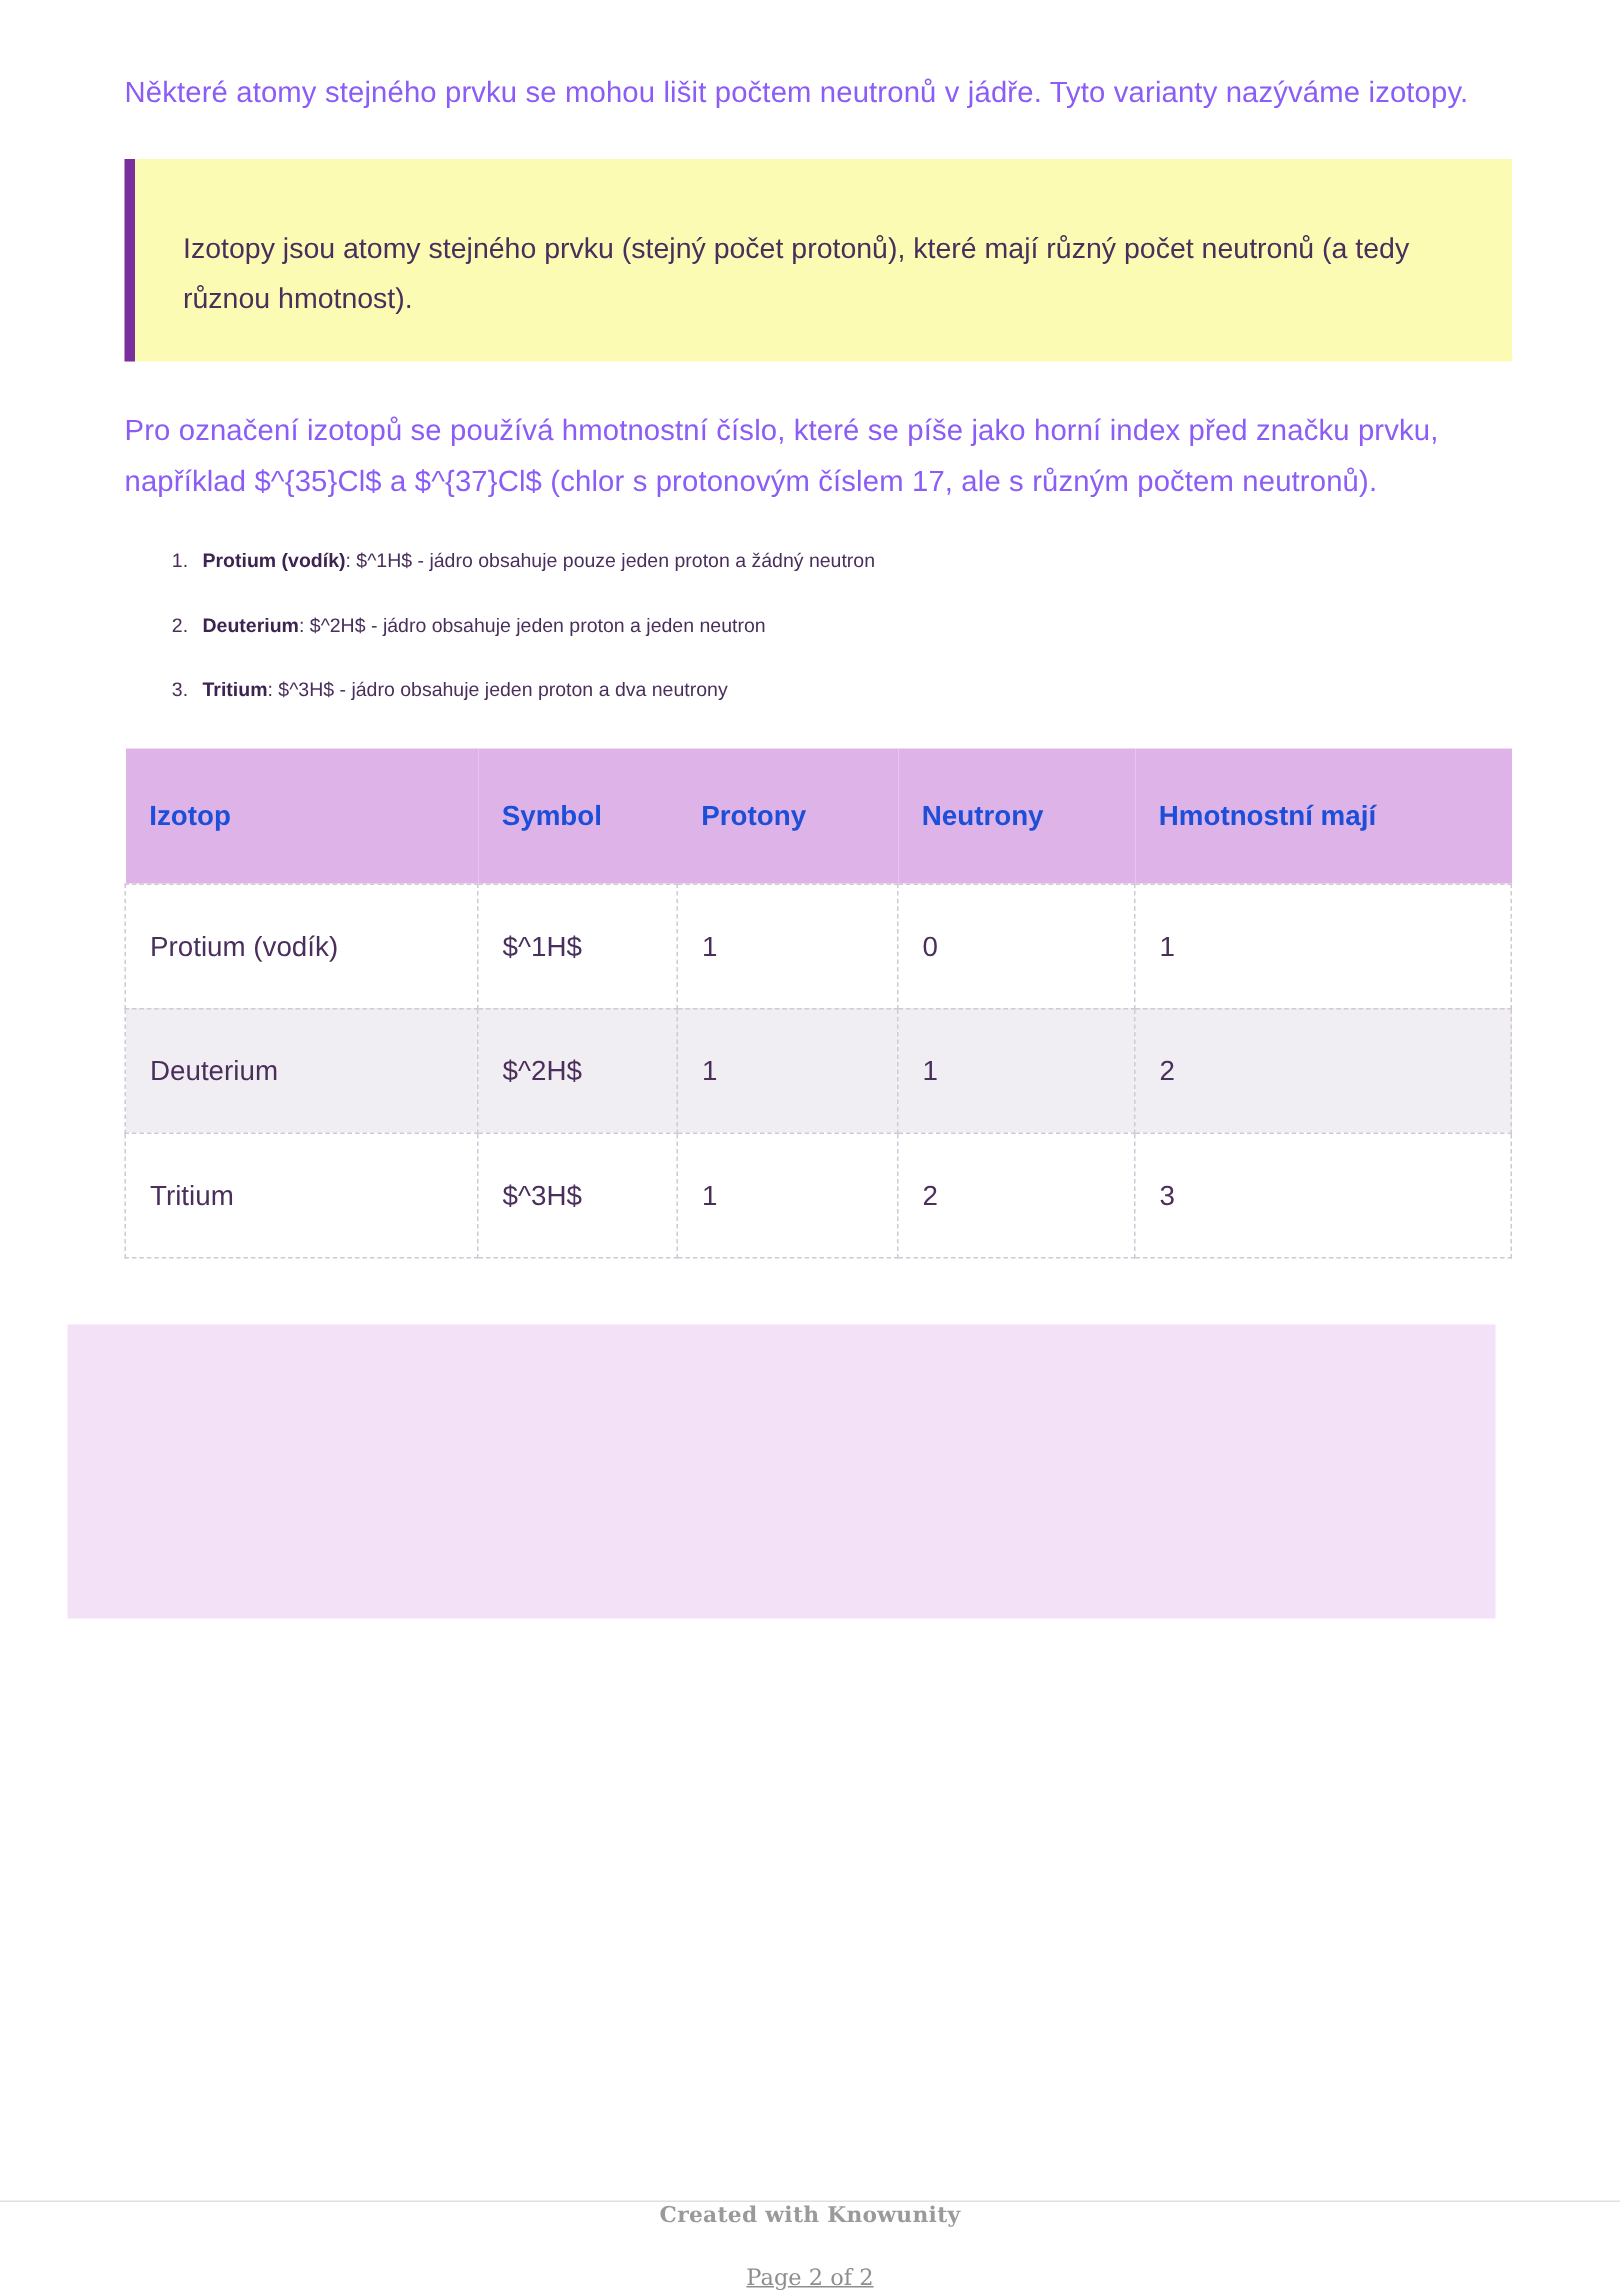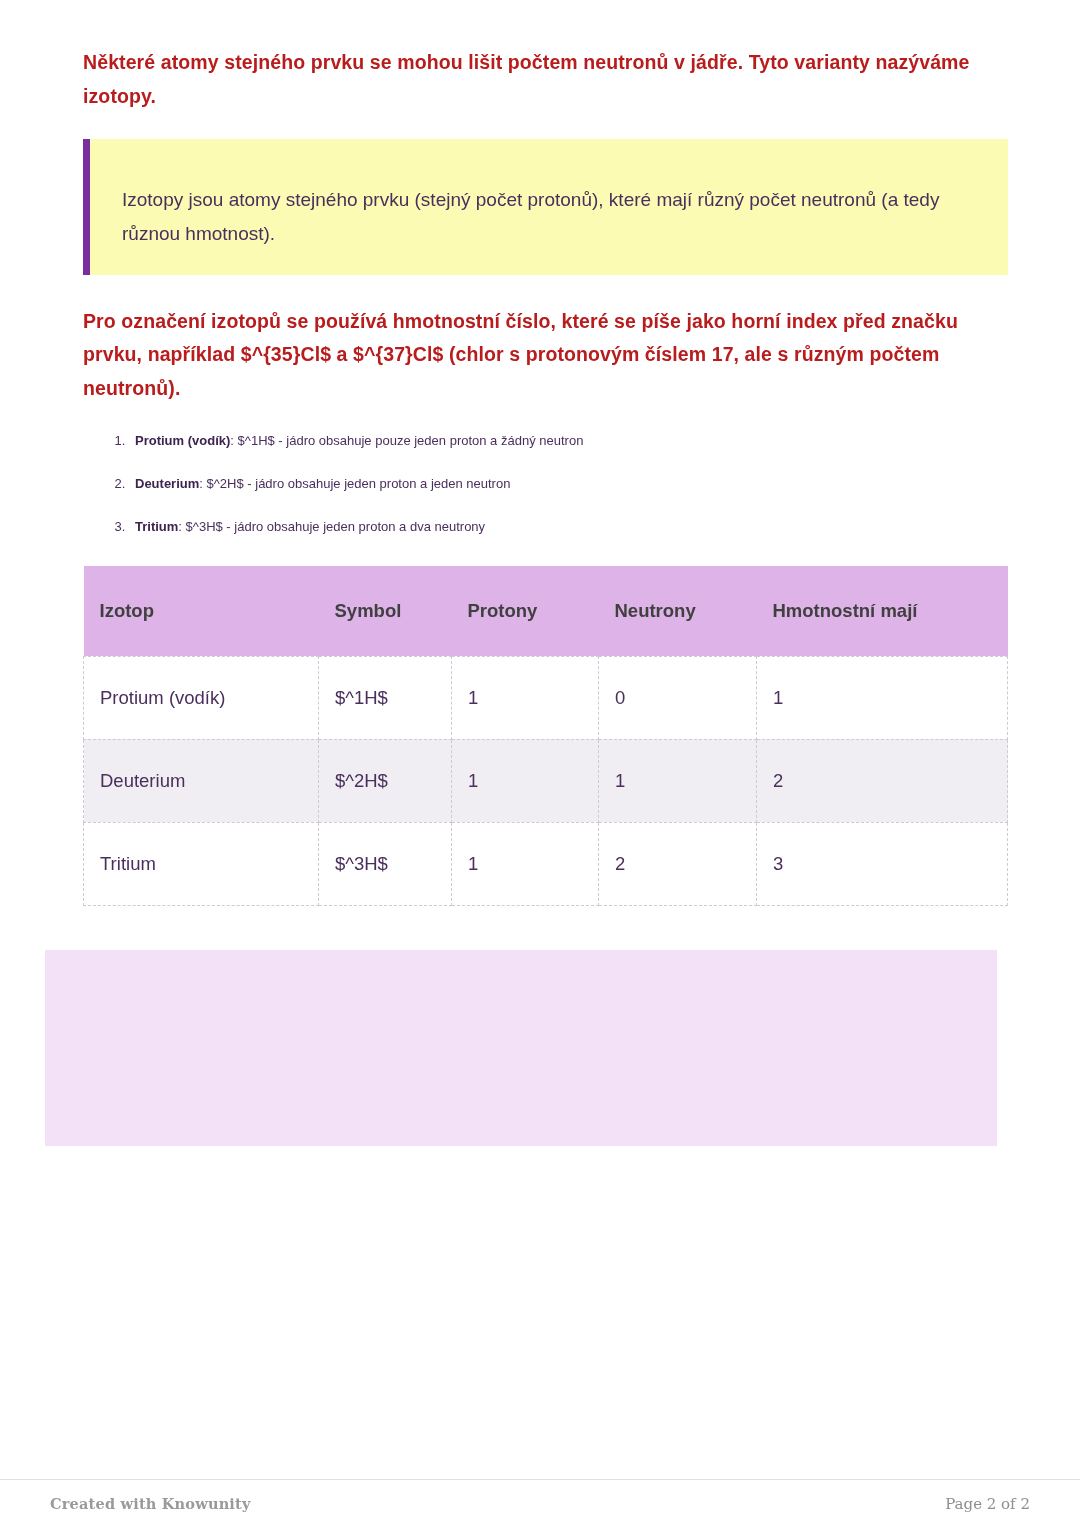--- a/index.html
+++ b/index.html
@@ -17,24 +17,23 @@
   .page {
     width: 1080px;
     min-height: 1527px;
     box-sizing: border-box;
     padding: 46px 72px 0 83px;
     position: relative;
   }
   p.body-text {
     font-size: 19.5px;
     line-height: 1.72;
-    color: #b91c1c;
+    color: #8b5cf6;
     margin: 0 0 26px 0;
     letter-spacing: 0.1px;
-    font-weight: bold;
   }
   .callout {
     background: #fcfbb4;
     border-left: 7px solid #7a2f9e;
     padding: 44px 30px 24px 32px;
     margin: 0 0 30px 0;
     box-sizing: border-box;
   }
   .callout p {
     margin: 0;
@@ -67,21 +66,21 @@
     color: #3d2350;
   }
   table.isotope-table {
     width: 100%;
     border-collapse: collapse;
     margin: 10px 0 26px 0;
     table-layout: fixed;
   }
   table.isotope-table thead th {
     background: #ddb3e8;
-    color: #404040;
+    color: #1d4ed8;
     font-size: 18.5px;
     font-weight: bold;
     text-align: left;
     padding: 34px 0 34px 16px;
     border: none;
   }
   table.isotope-table tbody td {
     font-size: 18.5px;
     color: #4a2f5c;
     padding: 30px 0 30px 16px;
@@ -102,39 +101,41 @@
     background: #f3e1f8;
     height: 196px;
     margin: 44px 0 0 -38px;
     width: 952px;
   }
   .footer {
     position: absolute;
     left: 0;
     right: 0;
     bottom: 0;
-    height: 48px;
+    height: 60px;
     border-top: 1px solid #e2dde6;
     display: flex;
     align-items: center;
     justify-content: space-between;
     padding: 0 50px 0 50px;
     box-sizing: border-box;
+    flex-direction: column;
   }
   .footer .left {
     font-family: "DejaVu Serif", serif;
     font-size: 14.5px;
     font-weight: bold;
     color: #9a9a9a;
     letter-spacing: 0.2px;
   }
   .footer .right {
     font-family: "DejaVu Serif", serif;
     font-size: 15px;
     color: #8e8e8e;
+    text-decoration: underline;
   }
 </style>
 </head>
 <body>
 
 <div class="page">
 
   <p class="body-text">Některé atomy stejného prvku se mohou lišit počtem neutronů v jádře. Tyto varianty nazýváme izotopy.</p>
 
   <div class="callout">

